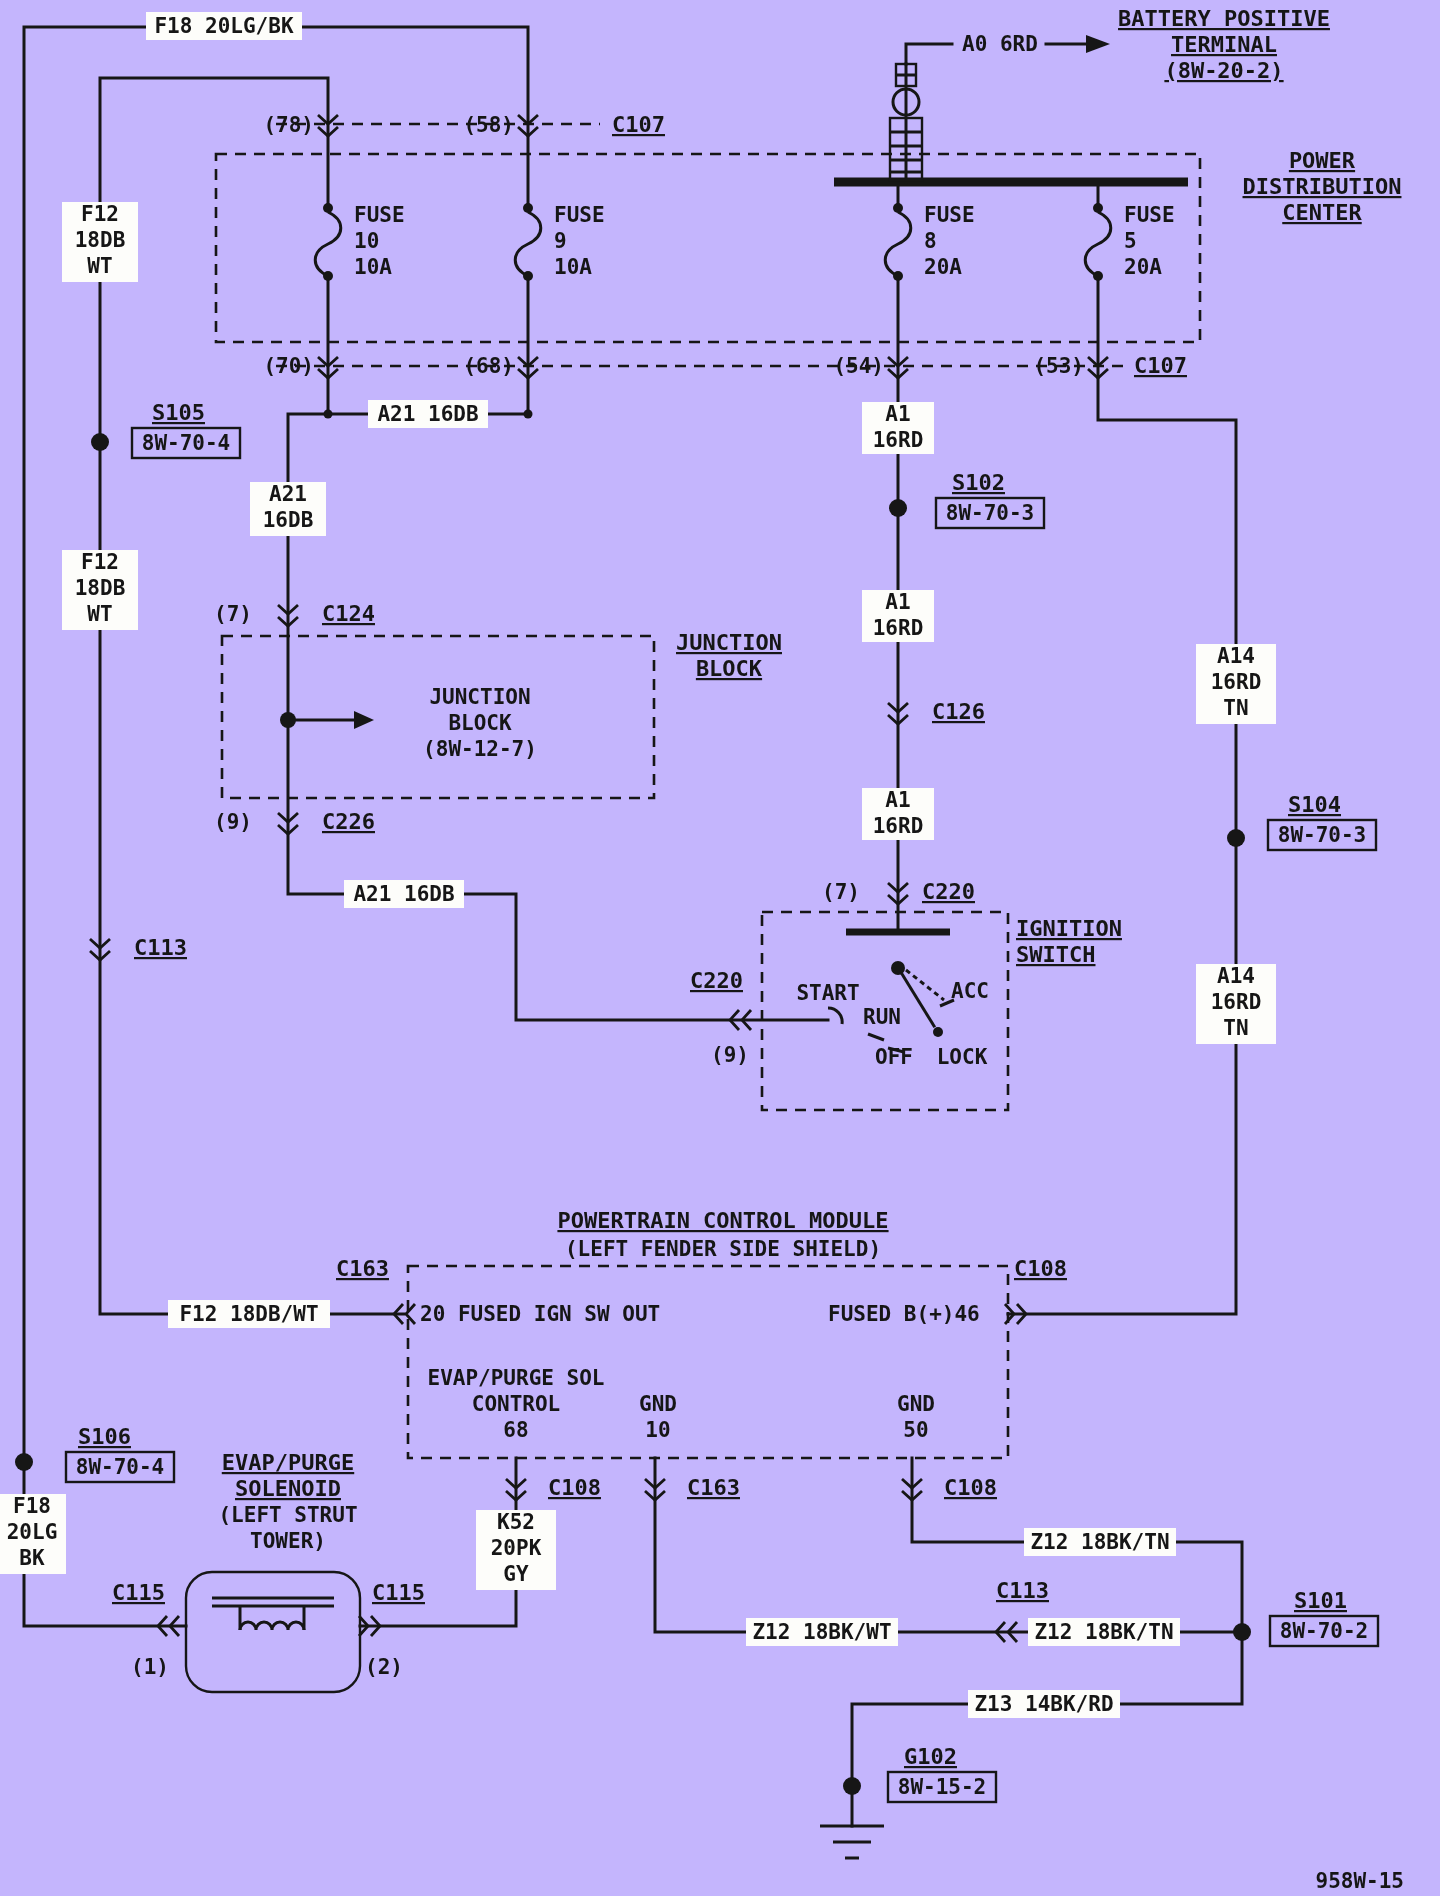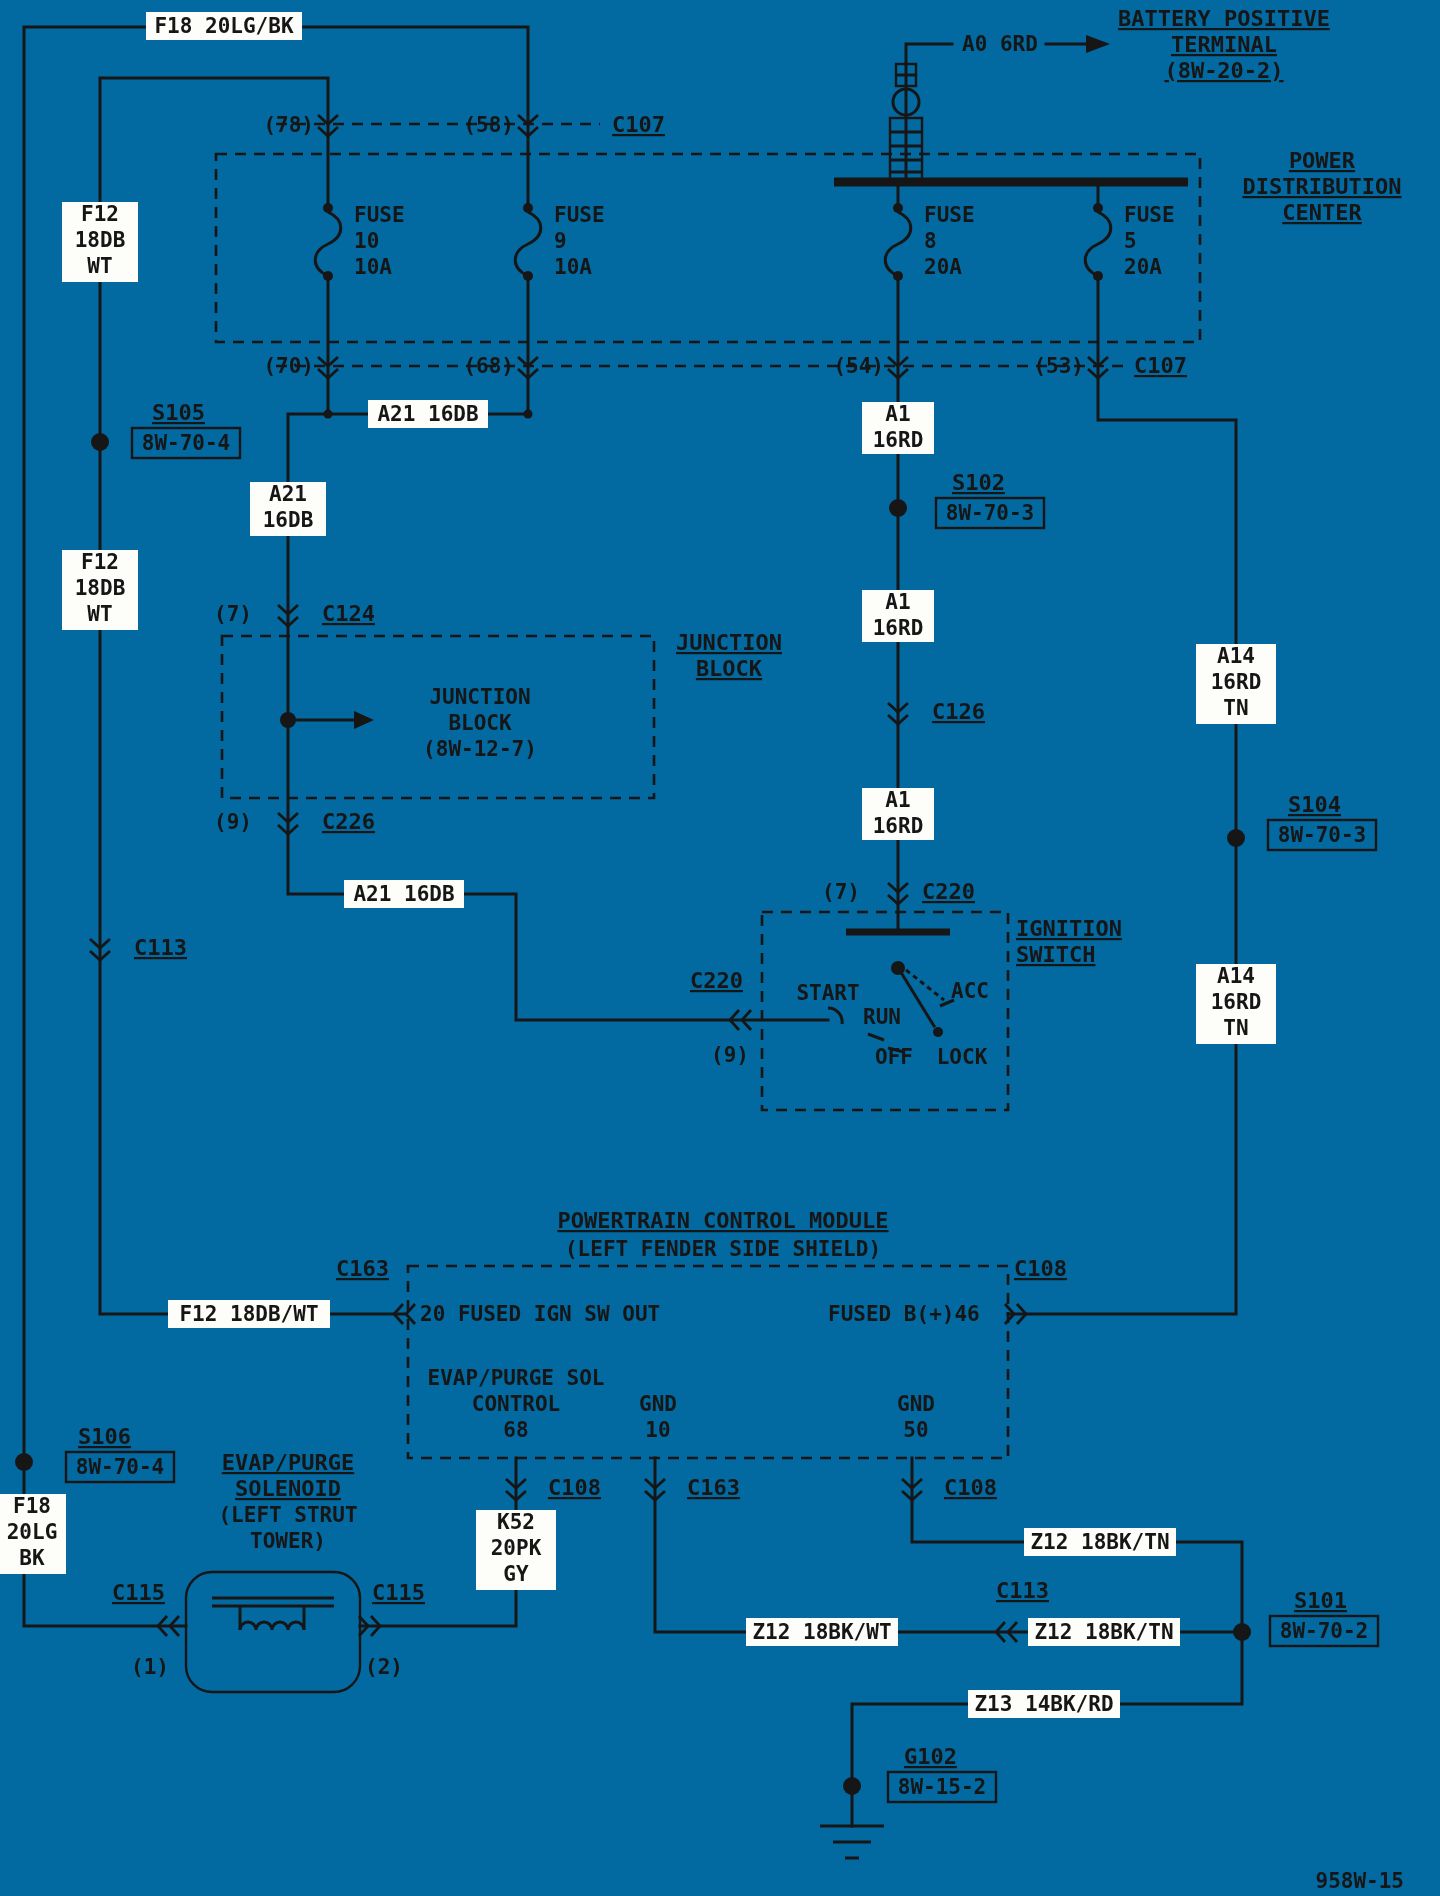--- a/index.html
+++ b/index.html
@@ -1,16 +1,16 @@
 <!DOCTYPE html>
 <html><head>
 <meta charset="utf-8">
 <style>
   html,body{margin:0;padding:0;background:#fdfdfa;}
-  .page{position:relative;width:1440px;height:1896px;background:#0369a1;overflow:hidden;}
+  .page{position:relative;width:1440px;height:1896px;background:#c4b5fd;overflow:hidden;}
   svg{position:absolute;inset:0;}
   .w{stroke:#161616;stroke-width:3;fill:none;stroke-linecap:square;stroke-linejoin:miter;}
   .bus{stroke:#161616;stroke-width:9;fill:none;}
   .bar{stroke:#161616;stroke-width:7;fill:none;}
   .dash{stroke:#161616;stroke-width:2.6;fill:none;stroke-dasharray:11 8;}
   .box{stroke:#161616;stroke-width:2.4;fill:none;}
   .sym{stroke:#161616;stroke-width:3;fill:none;}
   .chev{stroke:#161616;stroke-width:2.8;fill:none;}
   .dot{fill:#161616;stroke:none;}
   .bg{fill:#fdfdfa;stroke:none;}

